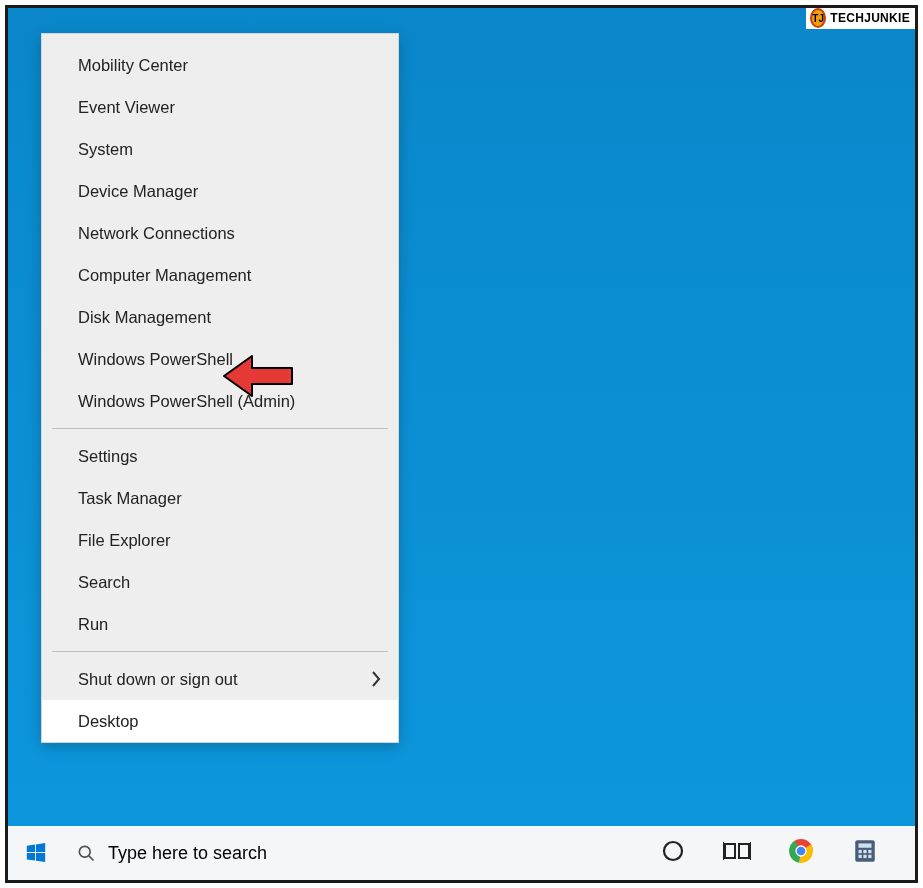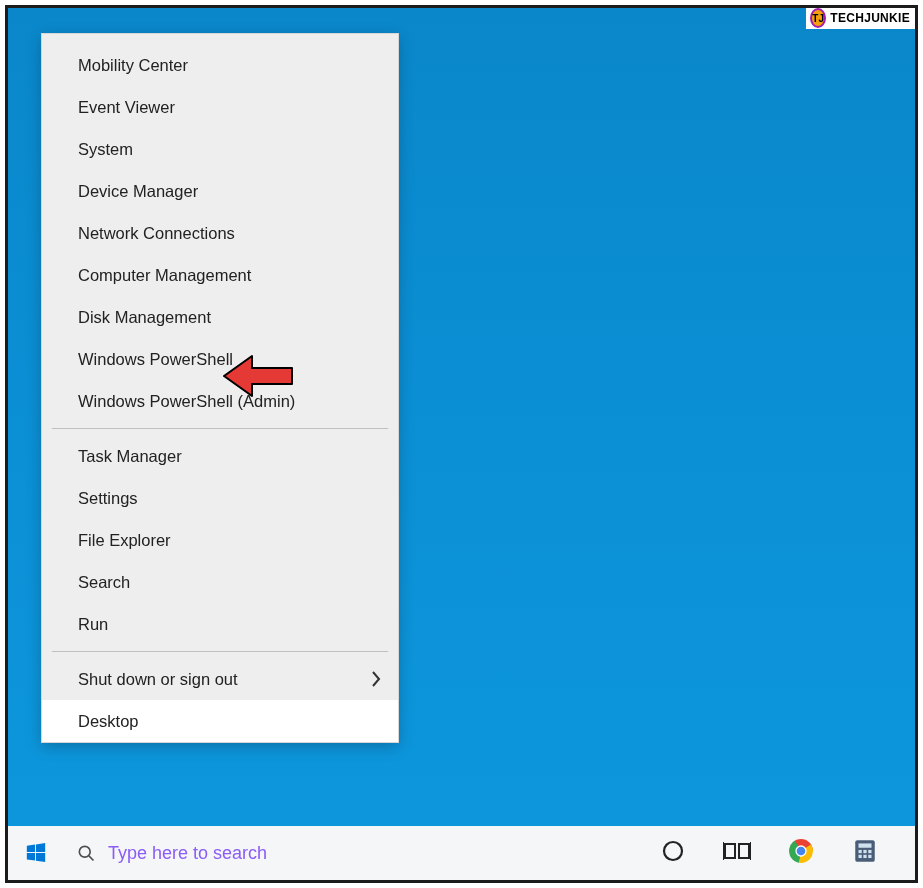--- a/index.html
+++ b/index.html
@@ -55,21 +55,21 @@
     justify-content: center;
   }
   .win-logo { width: 22px; height: 22px; display:block; }
   .search-box {
     flex: 0 0 420px;
     height: 40px;
     display: flex;
     align-items: center;
     gap: 12px;
     padding: 0 12px;
-    color: #8b5cf6;
+    color: #000000;
     font-size: 18px;
     text-align: center;
   }
   .search-box svg { width: 20px; height: 20px; flex: none; }
   .task-spacer { flex: 1; }
   .task-icons {
     display: flex;
     align-items: center;
     gap: 24px;
     padding-right: 30px;
@@ -133,21 +133,21 @@
     font-weight: 700;
     letter-spacing: .3px;
     color: var(--watermark-text);
     font-family: Arial, sans-serif;
   }
   .watermark .wm-icon{
     width:16px;height:20px;border-radius:50%;
     background: var(--watermark-orange);
     display:flex;align-items:center;justify-content:center;
     color:#000;font-size:10px;font-weight:900;
-    border:2px solid #a21caf;
+    border:2px solid #c2410c;
   }
 </style>
 </head>
 <body>
 
 <div class="frame">
 
   <div class="desktop"></div>
 
   <div class="watermark">
@@ -178,24 +178,24 @@
         <span>Disk Management</span>
       </div>
       <div class="menu-item">
         <span>Windows PowerShell</span>
       </div>
       <div class="menu-item">
         <span>Windows PowerShell (Admin)</span>
       </div>
       <div class="menu-sep"></div>
       <div class="menu-item">
+        <span>Settings</span>
+      </div>
+      <div class="menu-item">
         <span>Task Manager</span>
-      </div>
-      <div class="menu-item">
-        <span>Settings</span>
       </div>
       <div class="menu-item">
         <span>File Explorer</span>
       </div>
       <div class="menu-item">
         <span>Search</span>
       </div>
       <div class="menu-item">
         <span>Run</span>
       </div>

